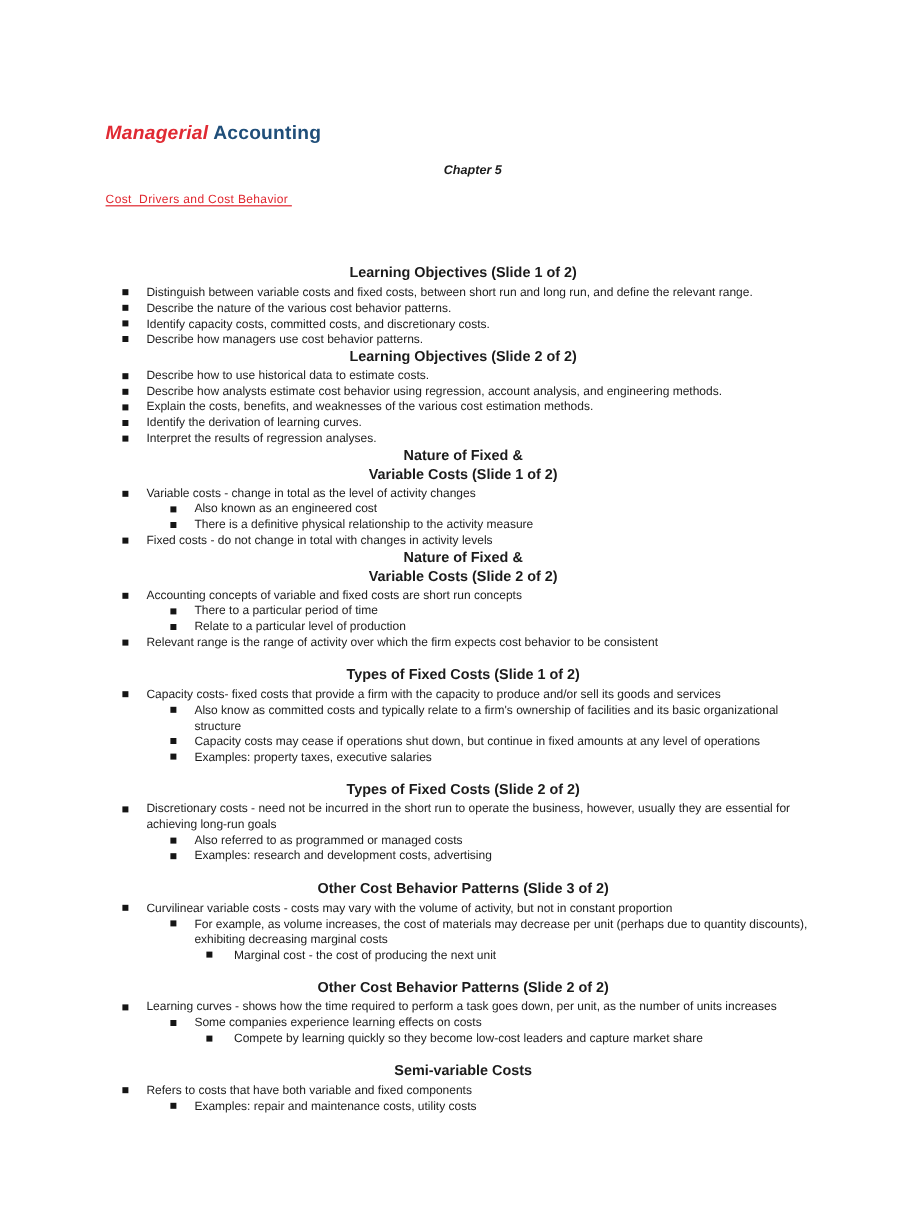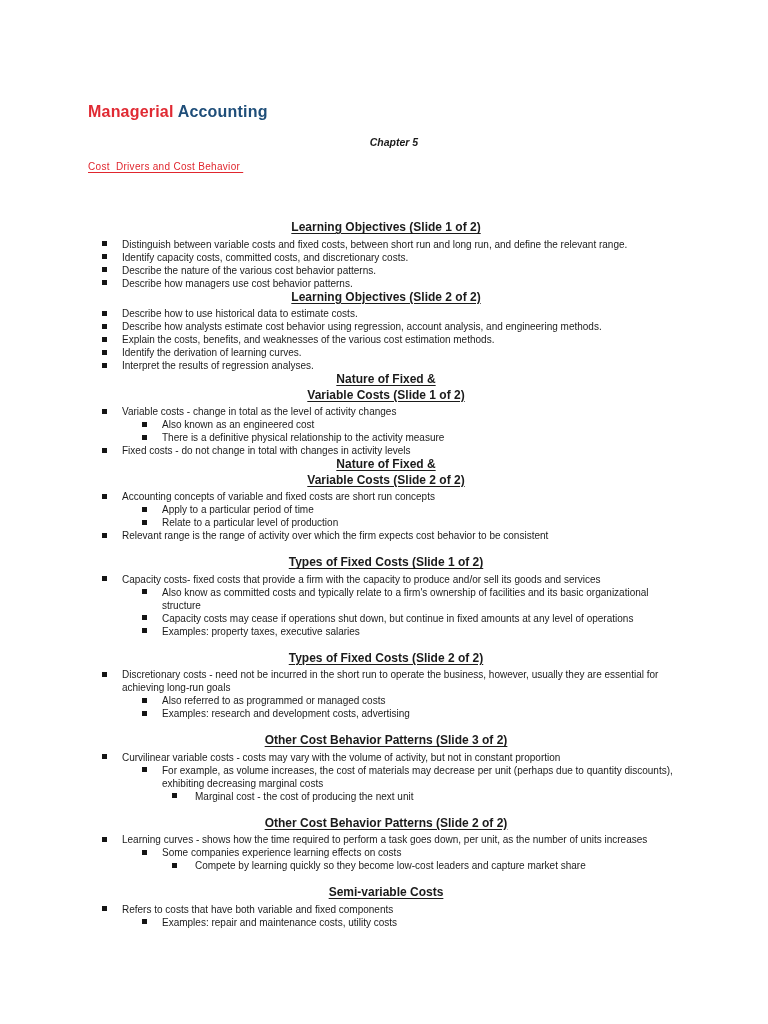--- a/index.html
+++ b/index.html
@@ -19,21 +19,21 @@
     position: absolute;
     left: 88px;
     top: 101px;
     margin: 0;
     font-size: 16px;
     line-height: 22px;
     font-weight: bold;
     letter-spacing: 0.2px;
     white-space: pre;
   }
-  .t-red  { color: var(--title-red, #e02a33); }
+  .t-red  { color: var(--title-red, #e02a33); font-style: italic; }
   .t-blue { color: var(--title-blue, #1f4e79); }
   .chapter-line {
     position: absolute;
     left: 80px;
     top: 136px;
     width: 628px;
     text-align: center;
     font-size: 10.5px;
     line-height: 13px;
     font-style: italic;
@@ -64,21 +64,20 @@
   section.spaced { margin-top: 13px; }
   h2 {
     margin: 0 0 2px 0;
     font-size: 12px;
     line-height: 15.5px;
     text-align: center;
     font-weight: bold;
     color: var(--text, #1b1b1b);
   }
   h2 .hl {
-    text-decoration: underline;
     text-underline-offset: 2px;
   }
   .item {
     position: relative;
     font-size: 10px;
     line-height: 13px;
   }
   .item.l1 { padding-left: 34px; }
   .item.l2 { padding-left: 74px; }
   .item.l3 { padding-left: 107px; }
@@ -100,43 +99,43 @@
   <h1 class="doc-title"><span class="t-red">Managerial</span><span> </span><span class="t-blue">Accounting</span></h1>
 
   <div class="chapter-line">Chapter 5</div>
 
   <a class="doc-link">Cost  Drivers and Cost Behavior </a>
 
   <div class="content" id="sections-root">
       <section class="">
         <h2><span class="hl">Learning Objectives (Slide 1 of 2)</span></h2>
         <div class="item l1"><span class="sq"></span><span class="txt">Distinguish between variable costs and fixed costs, between short run and long run, and define the relevant range.</span></div>
+        <div class="item l1"><span class="sq"></span><span class="txt">Describe the nature of the various cost behavior patterns.</span></div>
         <div class="item l1"><span class="sq"></span><span class="txt">Identify capacity costs, committed costs, and discretionary costs.</span></div>
-        <div class="item l1"><span class="sq"></span><span class="txt">Describe the nature of the various cost behavior patterns.</span></div>
         <div class="item l1"><span class="sq"></span><span class="txt">Describe how managers use cost behavior patterns.</span></div>
       </section>
       <section class="">
         <h2><span class="hl">Learning Objectives (Slide 2 of 2)</span></h2>
         <div class="item l1"><span class="sq"></span><span class="txt">Describe how to use historical data to estimate costs.</span></div>
         <div class="item l1"><span class="sq"></span><span class="txt">Describe how analysts estimate cost behavior using regression, account analysis, and engineering methods.</span></div>
         <div class="item l1"><span class="sq"></span><span class="txt">Explain the costs, benefits, and weaknesses of the various cost estimation methods.</span></div>
         <div class="item l1"><span class="sq"></span><span class="txt">Identify the derivation of learning curves.</span></div>
         <div class="item l1"><span class="sq"></span><span class="txt">Interpret the results of regression analyses.</span></div>
       </section>
       <section class="">
         <h2><span class="hl">Nature of Fixed &amp;</span><br><span class="hl">Variable Costs (Slide 1 of 2)</span></h2>
         <div class="item l1"><span class="sq"></span><span class="txt">Variable costs - change in total as the level of activity changes</span></div>
         <div class="item l2"><span class="sq"></span><span class="txt">Also known as an engineered cost</span></div>
         <div class="item l2"><span class="sq"></span><span class="txt">There is a definitive physical relationship to the activity measure</span></div>
         <div class="item l1"><span class="sq"></span><span class="txt">Fixed costs - do not change in total with changes in activity levels</span></div>
       </section>
       <section class="">
         <h2><span class="hl">Nature of Fixed &amp;</span><br><span class="hl">Variable Costs (Slide 2 of 2)</span></h2>
         <div class="item l1"><span class="sq"></span><span class="txt">Accounting concepts of variable and fixed costs are short run concepts</span></div>
-        <div class="item l2"><span class="sq"></span><span class="txt">Apply to a particular period of time</span></div>
+        <div class="item l2"><span class="sq"></span><span class="txt">There to a particular period of time</span></div>
         <div class="item l2"><span class="sq"></span><span class="txt">Relate to a particular level of production</span></div>
         <div class="item l1"><span class="sq"></span><span class="txt">Relevant range is the range of activity over which the firm expects cost behavior to be consistent</span></div>
       </section>
       <section class="spaced">
         <h2><span class="hl">Types of Fixed Costs (Slide 1 of 2)</span></h2>
         <div class="item l1"><span class="sq"></span><span class="txt">Capacity costs- fixed costs that provide a firm with the capacity to produce and/or sell its goods and services</span></div>
         <div class="item l2"><span class="sq"></span><span class="txt">Also know as committed costs and typically relate to a firm's ownership of facilities and its basic organizational structure</span></div>
         <div class="item l2"><span class="sq"></span><span class="txt">Capacity costs may cease if operations shut down, but continue in fixed amounts at any level of operations</span></div>
         <div class="item l2"><span class="sq"></span><span class="txt">Examples: property taxes, executive salaries</span></div>
       </section>

